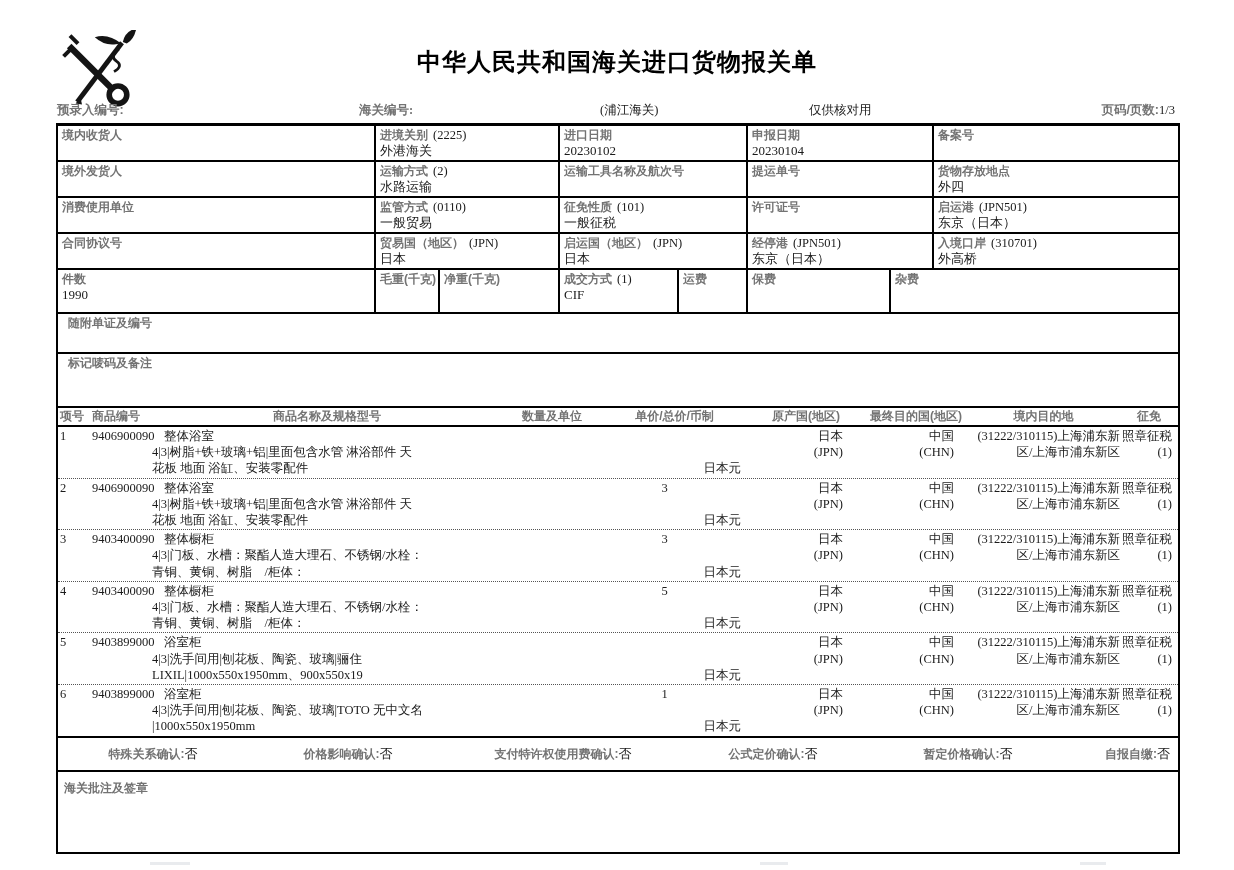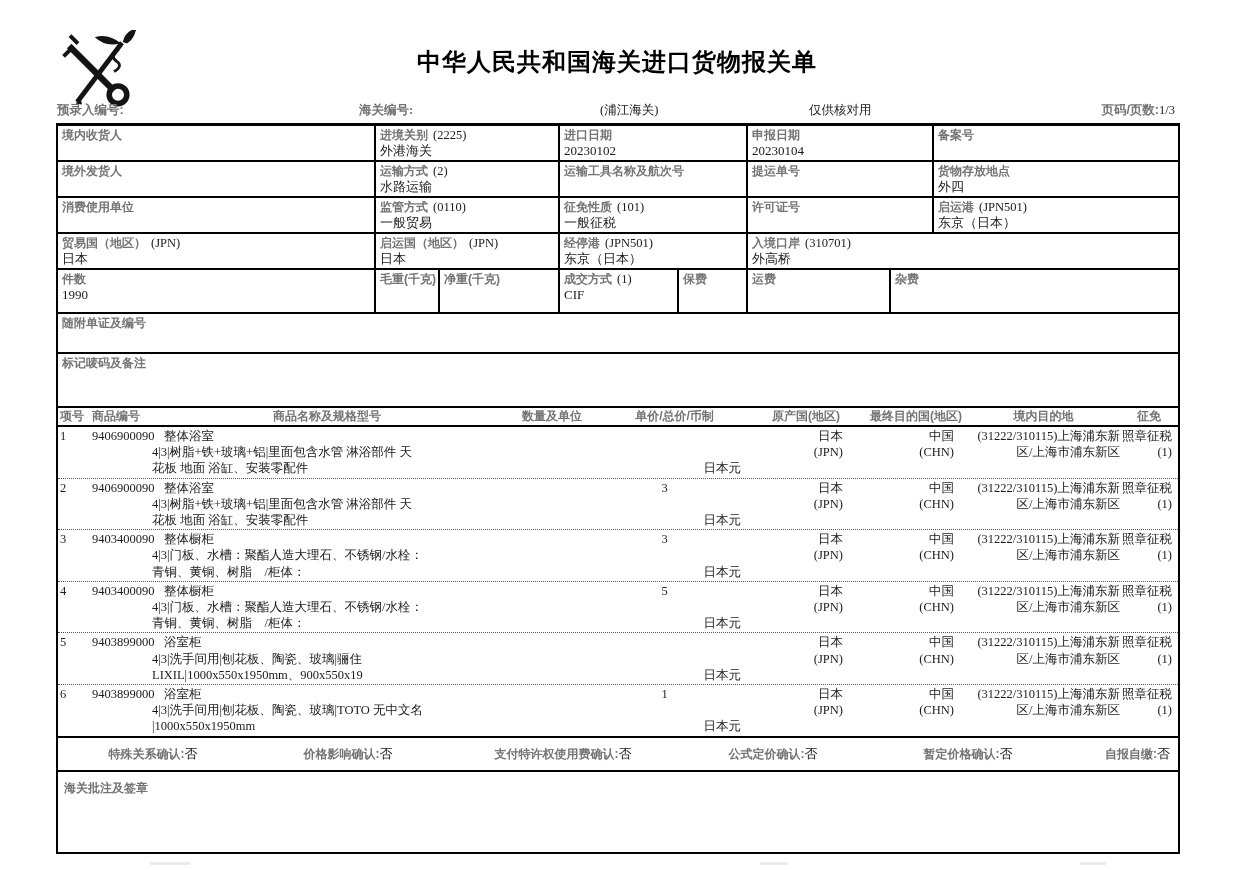--- a/index.html
+++ b/index.html
@@ -13,21 +13,21 @@
          font-size:24px;letter-spacing:1px;color:#000;}
   .meta-row{position:absolute;left:57px;top:102px;width:1120px;height:20px;font-size:12.5px;}
   .meta-row>span{position:absolute;top:0;white-space:nowrap;}
   .m-pre{left:0;} .m-cno{left:302px;font-family:Liberation Serif, serif;} .m-office{left:543px;} .m-check{left:752px;}
   .m-page{right:2px;}
   
   .form{position:absolute;left:56px;top:123px;width:1120px;border:2px solid #000;border-top:3px solid #000;}
   .hrow{display:grid;border-bottom:2px solid #000;}
   .r-main{grid-template-columns:318px 184px 188px 186px 244px;height:34px;}
   .r-pack{grid-template-columns:318px 64px 120px 119px 69px 143px 143px 144px;height:42px;}
-  .r-wide{display:block;}
+  .r-wide{display:block;padding-left:6px;}
   .r-docs{height:38px;}
   .r-marks{height:52px;}
   .cell{border-right:2px solid #000;padding:2px 4px 0 4px;overflow:hidden;}
   .hrow .cell:last-child{border-right:none;}
   .r-wide .cell{border-right:none;}
   .l1{font-size:12px;line-height:15px;white-space:nowrap;}
   .l1 .code{margin-left:5px;font-family:"Liberation Serif","DejaVu Serif",serif;font-weight:normal;font-size:12.5px;}
   .val{font-size:13px;line-height:16px;white-space:nowrap;}
   
   .g-grid{display:grid;grid-template-columns:30px 64px 350px 100px 145px 118px 102px 153px 58px;}
@@ -156,20 +156,23 @@
         <div class="l1"><span class="lab">许可证号</span></div>
       </div>
       <div class="cell">
         <div class="l1"><span class="lab">启运港</span><span class="code">(JPN501)</span></div>
         <div class="val">东京（日本）</div>
       </div>
     </div>
 
     <div class="hrow r-main">
       <div class="cell">
+        <div class="l1"><span class="lab">合同协议号</span></div>
+      </div>
+      <div class="cell">
         <div class="l1"><span class="lab">贸易国（地区）</span><span class="code">(JPN)</span></div>
         <div class="val">日本</div>
       </div>
       <div class="cell">
         <div class="l1"><span class="lab">启运国（地区）</span><span class="code">(JPN)</span></div>
         <div class="val">日本</div>
       </div>
       <div class="cell">
         <div class="l1"><span class="lab">经停港</span><span class="code">(JPN501)</span></div>
         <div class="val">东京（日本）</div>
@@ -189,24 +192,24 @@
         <div class="l1"><span class="lab">毛重(千克)</span></div>
       </div>
       <div class="cell">
         <div class="l1"><span class="lab">净重(千克)</span></div>
       </div>
       <div class="cell">
         <div class="l1"><span class="lab">成交方式</span><span class="code">(1)</span></div>
         <div class="val">CIF</div>
       </div>
       <div class="cell">
+        <div class="l1"><span class="lab">运费</span></div>
+      </div>
+      <div class="cell">
         <div class="l1"><span class="lab">保费</span></div>
-      </div>
-      <div class="cell">
-        <div class="l1"><span class="lab">运费</span></div>
       </div>
       <div class="cell">
         <div class="l1"><span class="lab">杂费</span></div>
       </div>
     </div>
 
     <div class="hrow r-wide r-docs">
       <div class="cell">
         <div class="l1"><span class="lab">随附单证及编号</span></div>
       </div>

